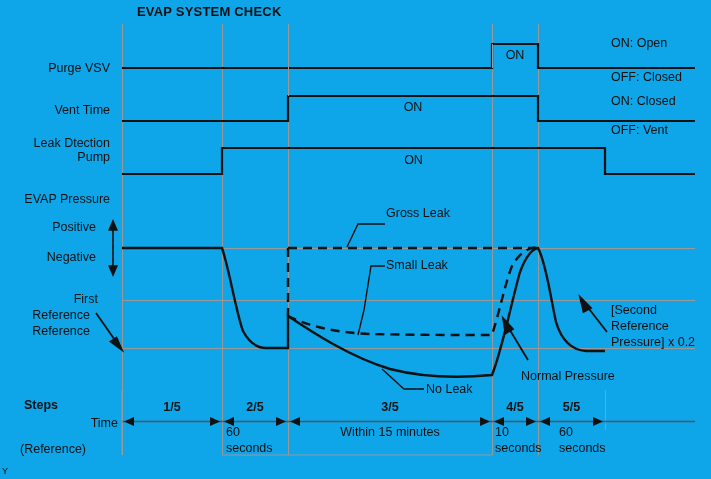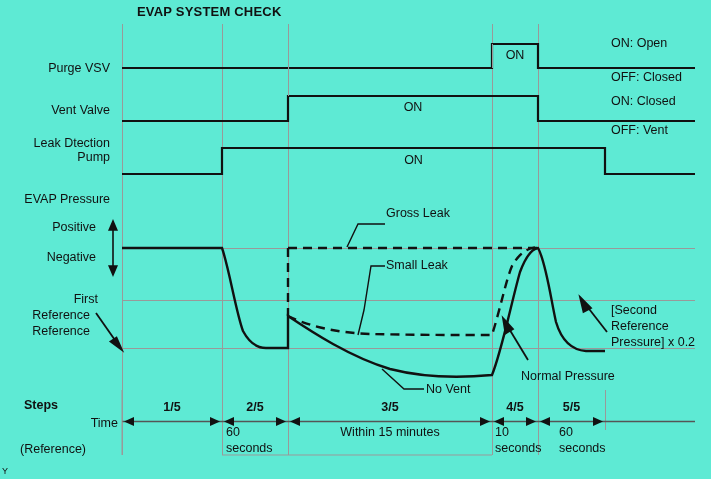--- a/index.html
+++ b/index.html
@@ -9,21 +9,21 @@
   }
   body {
     font-family: "Liberation Sans", sans-serif;
     color: #000000;
   }
   #page {
     position: relative;
     width: 711px;
     height: 479px;
     overflow: hidden;
-    background: #5eead4;
+    background: #0ea5e9;
   }
   #diagram-svg {
     position: absolute;
     left: 0;
     top: 0;
     width: 711px;
     height: 479px;
   }
   .lbl {
     position: absolute;
@@ -155,21 +155,21 @@
     <g stroke="#999999" stroke-width="1" fill="none">
       <line x1="222" y1="455" x2="288" y2="455"></line>
       <line x1="288" y1="455" x2="492" y2="455"></line>
       <line x1="122" y1="390" x2="122" y2="455"></line>
     </g>
   </svg>
 
   <div class="lbl title" style="left:137px; top:4px;">EVAP SYSTEM CHECK</div>
 
   <div class="lbl r" style="left:0px; top:61px; width:110px;">Purge VSV</div>
-  <div class="lbl r" style="left:0px; top:103px; width:110px;">Vent Valve</div>
+  <div class="lbl r" style="left:0px; top:103px; width:110px;">Vent Time</div>
   <div class="lbl r" style="left:0px; top:136px; width:110px;">Leak Dtection</div>
   <div class="lbl r" style="left:0px; top:192px; width:110px;">EVAP Pressure</div>
   <div class="lbl r" style="left:0px; top:150px; width:110px;">Pump</div>
   <div class="lbl r" style="left:0px; top:250px; width:96px;">Negative</div>
   <div class="lbl r" style="left:0px; top:220px; width:96px;">Positive</div>
   <div class="lbl r" style="left:8px; top:292px; width:90px;">First</div>
   <div class="lbl r" style="left:0px; top:308px; width:90px;">Reference</div>
   <div class="lbl r" style="left:0px; top:324px; width:90px;">Reference</div>
 
   <div class="lbl" style="left:611px; top:36px;">ON: Open</div>
@@ -180,21 +180,21 @@
   <div class="lbl" style="left:611px; top:303px;">[Second</div>
   <div class="lbl" style="left:611px; top:319px;">Reference</div>
   <div class="lbl" style="left:611px; top:335px;">Pressure] x 0.2</div>
 
   <div class="lbl c" style="left:492px; top:48px; width:46px;">ON</div>
   <div class="lbl c" style="left:288px; top:100px; width:250px;">ON</div>
   <div class="lbl c" style="left:222px; top:153px; width:383px;">ON</div>
 
   <div class="lbl" style="left:386px; top:206px;">Gross Leak</div>
   <div class="lbl" style="left:386px; top:258px;">Small Leak</div>
-  <div class="lbl" style="left:426px; top:382px;">No Vent</div>
+  <div class="lbl" style="left:426px; top:382px;">No Leak</div>
   <div class="lbl" style="left:509px; top:369px;margin-left:12px;">Normal Pressure</div>
 
   <div class="lbl bold" style="left:24px; top:398px;">Steps</div>
   <div class="lbl r" style="left:0px; top:416px; width:118px;">Time</div>
   <div class="lbl" style="left:20px; top:442px;">(Reference)</div>
 
   <div class="lbl bold c" style="left:122px; top:400px; width:100px;">1/5</div>
 
   <div class="lbl bold c" style="left:222px; top:400px; width:66px;">2/5</div>
   <div class="lbl" style="left:226px; top:425px;">60</div>

